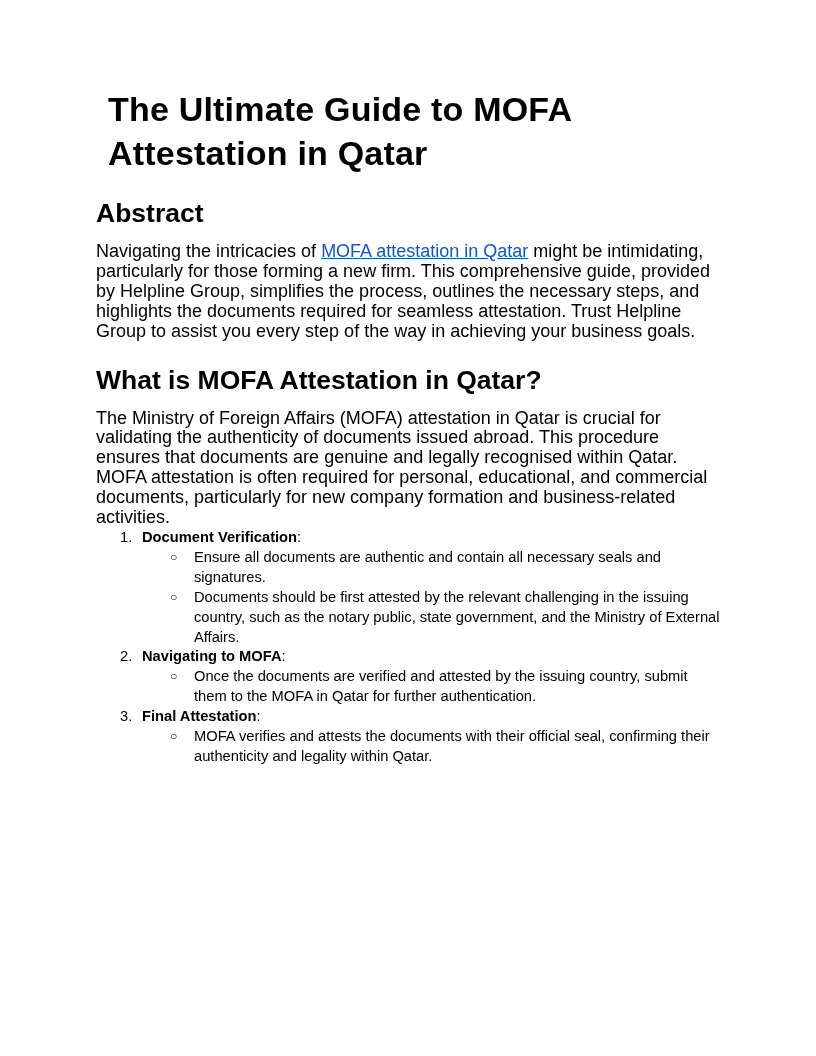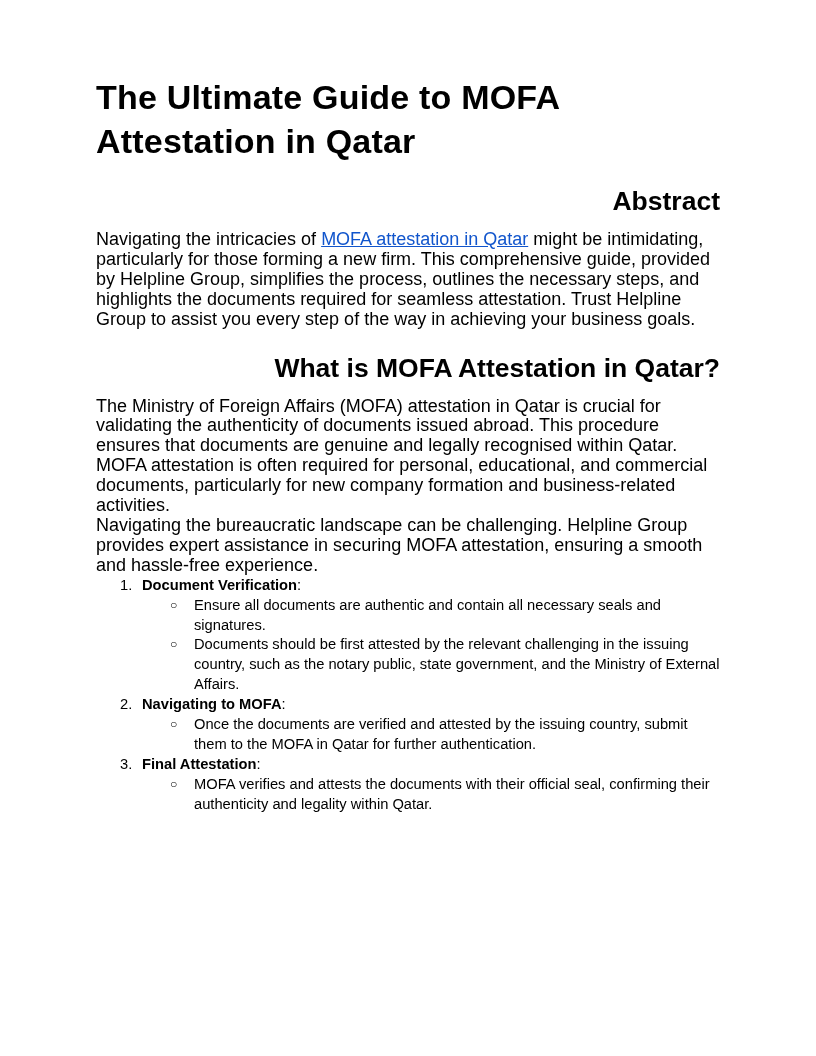--- a/index.html
+++ b/index.html
@@ -14,33 +14,32 @@
     color: #000000;
     overflow: hidden;
   }
   .page {
     box-sizing: border-box;
     width: 816px;
     height: 1056px;
     padding: 0 96px;
   }
   .doc-title {
-    margin: 0;
+    margin: 12px;
     padding-top: 75px;
     font-size: 34px;
     line-height: 44px;
     font-weight: 700;
     letter-spacing: 0.2px;
   }
   h2.section-heading {
     margin: 22px 0 13px 0;
     font-size: 26.5px;
     line-height: 32px;
     font-weight: 700;
-    text-align: right;
   }
   p.body-text {
     margin: 0;
     font-size: 18px;
     line-height: 19.9px;
   }
   a.doc-link {
     text-decoration: underline;
     cursor: pointer;
   }
@@ -86,21 +85,20 @@
 <div class="page">
 
   <h1 class="doc-title">The Ultimate Guide to MOFA Attestation in Qatar</h1>
 
   <h2 class="section-heading">Abstract</h2>
   <p class="body-text"><span>Navigating the intricacies of </span><a class="doc-link" style="color: rgb(17, 85, 204);">MOFA attestation in Qatar</a><span> might be intimidating, particularly for those forming a new firm. This comprehensive guide, provided by Helpline Group, simplifies the process, outlines the necessary steps, and highlights the documents required for seamless attestation. Trust Helpline Group to assist you every step of the way in achieving your business goals.</span></p>
 
   <h2 class="section-heading">What is MOFA Attestation in Qatar?</h2>
   <p class="body-text">The Ministry of Foreign Affairs (MOFA) attestation in Qatar is crucial for validating the authenticity of documents issued abroad. This procedure ensures that documents are genuine and legally recognised within Qatar. MOFA attestation is often required for personal, educational, and commercial documents, particularly for new company formation and business-related activities.</p>
 
-  <p class="body-text">Navigating the bureaucratic landscape can be challenging. Helpline Group provides expert assistance in securing MOFA attestation, ensuring a smooth and hassle-free experience.</p>
 
 
   <ol class="steps-list">
     <li>
       <div class="step-head">
         <span class="step-number">1.</span>
         <span><span class="step-label">Document Verification</span><span class="step-colon">:</span></span>
       </div>
       <div class="substep">
         <span class="substep-bullet">○</span>

